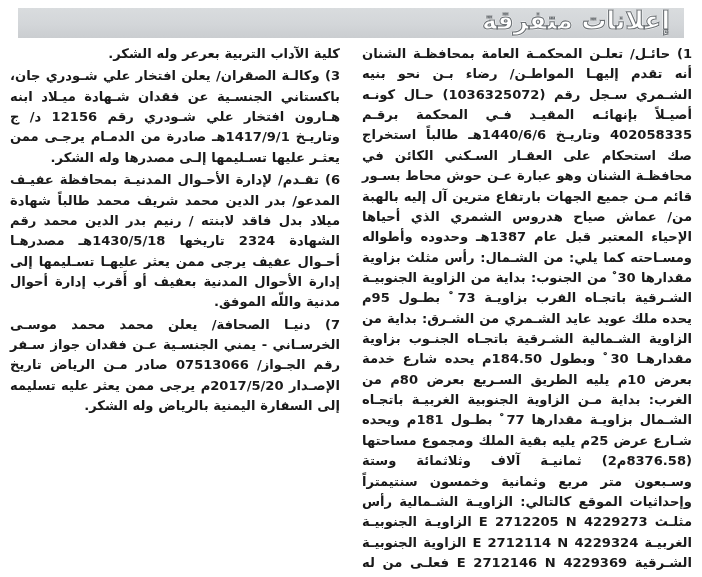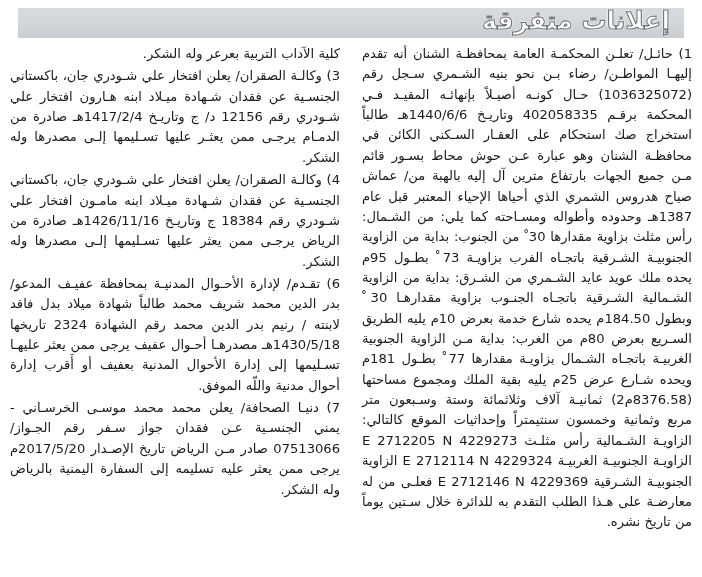--- a/index.html
+++ b/index.html
@@ -74,21 +74,21 @@
   .ad-text {
     margin: 0;
     padding: 0;
     font-size: 13.1px;
     line-height: 1.555;
     text-align: justify;
     text-align-last: right;
     direction: rtl;
     unicode-bidi: isolate;
     word-spacing: 0.2px;
-    font-weight: 400;
+    font-weight: 700;
     color: #1a1a1a;
   }
 </style>
 </head>
 <body>
 
 <div class="masthead">
   <div class="masthead-title">إعلانات متفرقة</div>
 </div>
 
@@ -99,24 +99,21 @@
       <p class="ad-text">1) حائـل/ تعلـن المحكمـة العامة بمحافظـة الشنان أنه تقدم إليهـا المواطـن/ رضاء بـن نحو بنيه الشـمري سـجل رقم (1036325072) حـال كونـه أصيـلاً بإنهائـه المقيـد فـي المحكمة برقـم 402058335 وتاريـخ 1440/6/6هـ طالباً استخراج صك استحكام على العقـار السـكني الكائن في محافظـة الشنان وهو عبارة عـن حوش محاط بسـور قائم مـن جميع الجهات بارتفاع مترين آل إليه بالهبة من/ عماش صياح هدروس الشمري الذي أحياها الإحياء المعتبر قبل عام 1387هـ وحدوده وأطواله ومسـاحته كما يلي: من الشـمال: رأس مثلث بزاوية مقدارها 30 ْ من الجنوب: بداية من الزاوية الجنوبيـة الشـرقية باتجـاه الفرب بزاويـة 73 ْ بطـول 95م يحده ملك عويد عايد الشـمري من الشـرق: بداية من الزاوية الشـمالية الشـرقية باتجـاه الجنـوب بزاوية مقدارهـا 30 ْ وبطول 184.50م يحده شارع خدمة بعرض 10م يليه الطريق السـريع بعرض 80م من الغرب: بداية مـن الزاوية الجنوبية الغربيـة باتجـاه الشـمال بزاويـة مقدارها 77 ْ بطـول 181م ويحده شـارع عرض 25م يليه بقية الملك ومجموع مساحتها (8376.58م2) ثمانيـة آلاف وثلاثمائة وستة وسـبعون متر مربع وثمانية وخمسون سنتيمتراً وإحداثيات الموقع كالتالي: الزاويـة الشـمالية رأس مثلـث 4229273 E 2712205 N الزاويـة الجنوبيـة الغربيـة 4229324 E 2712114 N الزاوية الجنوبيـة الشـرقية 4229369 E 2712146 N فعلـى من له معارضـة على هـذا الطلب التقدم به للدائرة خلال سـتين يوماً من تاريخ نشره.</p>
     </div>
 
   </div>
 
   <div class="column">
     <div class="ad">
       <p class="ad-text">كلية الآداب التربية بعرعر وله الشكر.</p>
     </div>
     <div class="ad">
-      <p class="ad-text">3) وكالـة الصقران/ يعلن افتخار علي شـودري جان، باكستاني الجنسـية عن فقدان شـهادة ميـلاد ابنه هـارون افتخار علي شـودري رقم 12156 د/ ج وتاريـخ 1417/2/4هـ صادرة من الدمـام يرجـى ممن يعثـر عليها تسـليمها إلـى مصدرها وله الشكر.</p>
-    </div>
-    <div class="ad">
-      <p class="ad-text">4) وكالـة الصقران/ يعلن افتخار علي شـودري جان، باكستاني الجنسـية عن فقدان شـهادة ميـلاد ابنه مامـون افتخار علي شـودري رقم 18384 ج وتاريـخ 1426/11/16هـ صادرة من الرياض يرجـى ممن يعثر عليها تسـليمها إلـى مصدرها وله الشكر.</p>
+      <p class="ad-text">3) وكالـة الصقران/ يعلن افتخار علي شـودري جان، باكستاني الجنسـية عن فقدان شـهادة ميـلاد ابنه هـارون افتخار علي شـودري رقم 12156 د/ ج وتاريـخ 1417/9/1هـ صادرة من الدمـام يرجـى ممن يعثـر عليها تسـليمها إلـى مصدرها وله الشكر.</p>
     </div>
     <div class="ad">
       <p class="ad-text">6) تقـدم/ لإدارة الأحـوال المدنيـة بمحافظة عفيـف المدعو/ بدر الدين محمد شريف محمد طالباً شهادة ميلاد بدل فاقد لابنته / رنيم بدر الدين محمد رقم الشهادة 2324 تاريخها 1430/5/18هـ مصدرهـا أحـوال عفيف يرجى ممن يعثر عليهـا تسـليمها إلى إدارة الأحوال المدنية بعفيف أو أَقرب إدارة أحوال مدنية واللّه الموفق.</p>
     </div>
     <div class="ad">
       <p class="ad-text">7) دنيـا الصحافة/ يعلن محمد محمد موسـى الخرسـاني - يمني الجنسـية عـن فقدان جواز سـفر رقم الجـواز/ 07513066 صادر مـن الرياض تاريخ الإصـدار 2017/5/20م يرجى ممن يعثر عليه تسليمه إلى السفارة اليمنية بالرياض وله الشكر.</p>
     </div>
   </div>
 
 </div>

